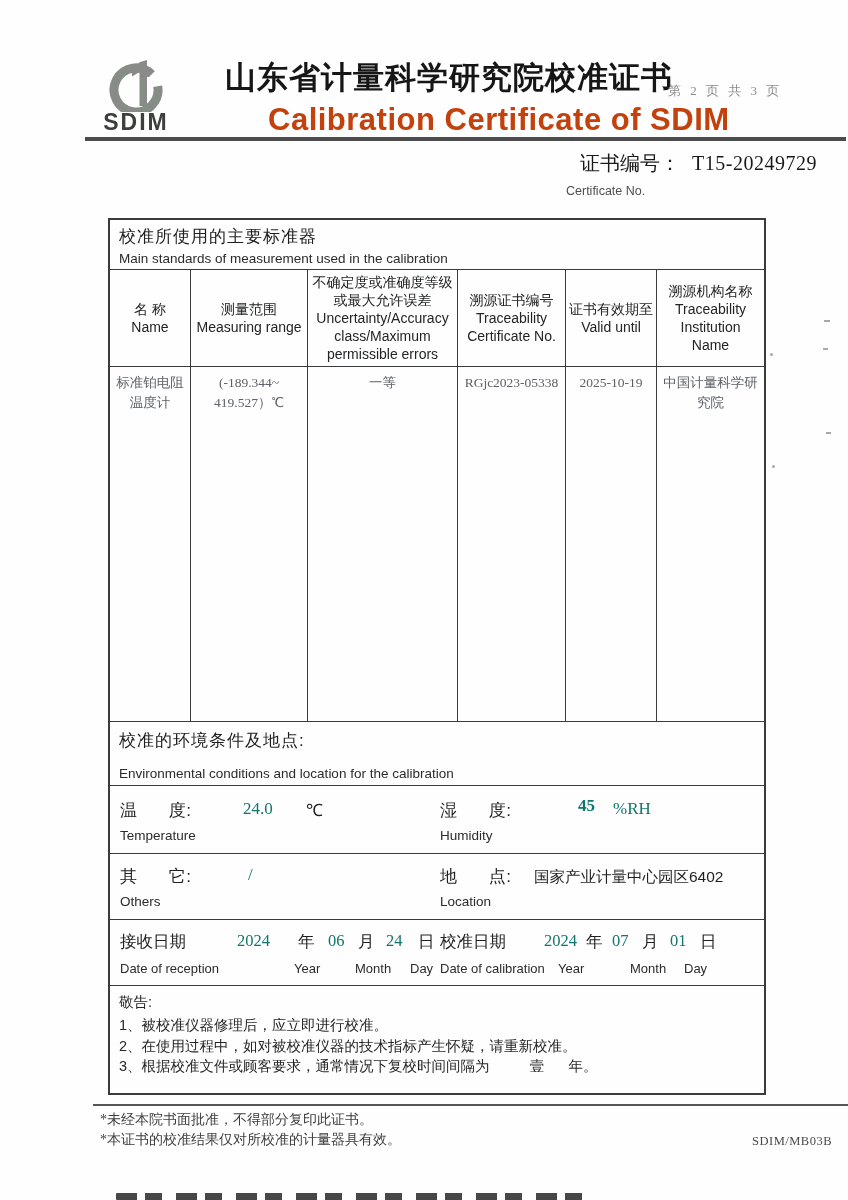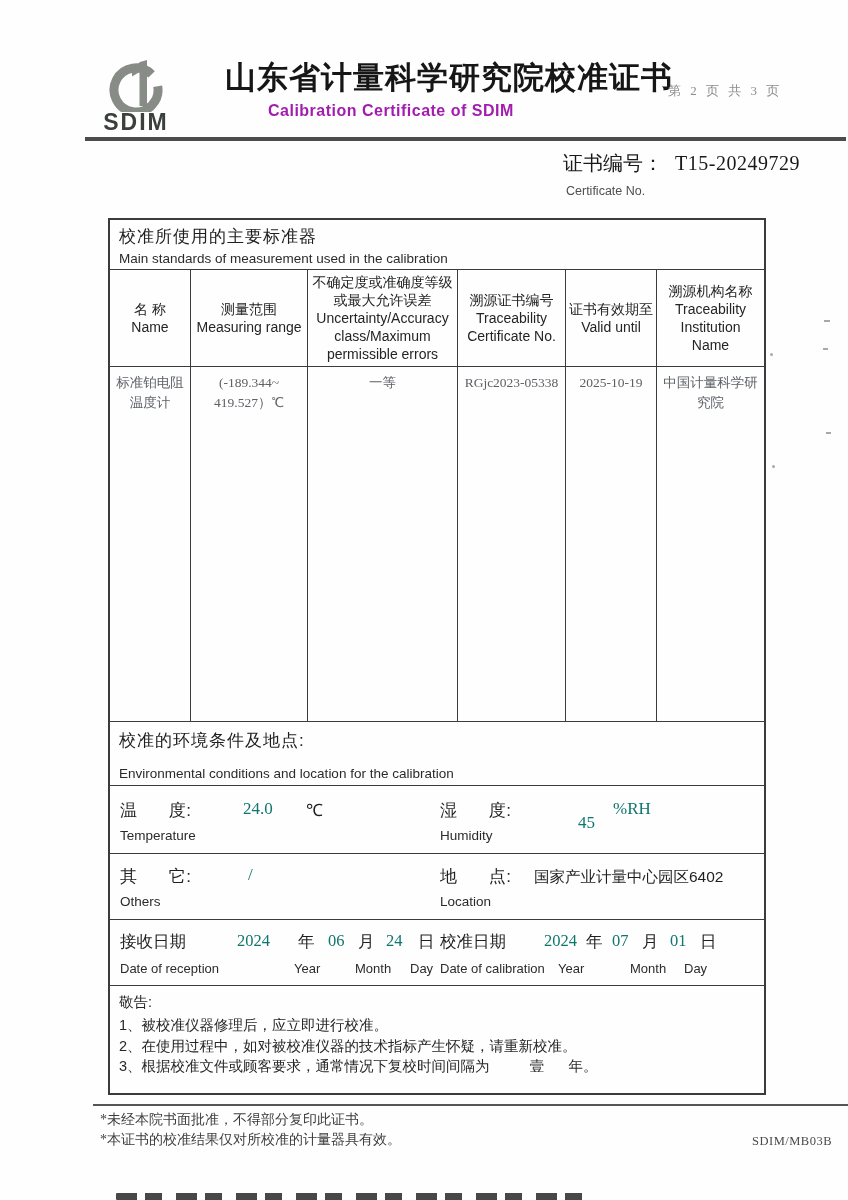--- a/index.html
+++ b/index.html
@@ -18,27 +18,27 @@
     font-family: "Liberation Serif", serif; font-weight: 700;
     font-size: 31px; letter-spacing: 1px; color: #161616; white-space: nowrap;
   }
   .page-info {
     position: absolute; left: 668px; top: 82px;
     font-family: "Liberation Serif", serif; font-size: 13px;
     letter-spacing: 3px; color: #8d8d8d; white-space: nowrap;
   }
   .title-en {
     position: absolute; left: 268px; top: 102px;
-    font-weight: 700; font-size: 16px; letter-spacing: .5px; color: #a21caf;
+    font-weight: 700; font-size: 31px; letter-spacing: .5px; color: #c2410c;
   }
   .double-rule {
     position: absolute; left: 85px; top: 137px; width: 761px; height: 4px;
     border-top: 2px solid #4c4c4c; border-bottom: 2px solid #4c4c4c;
   }
-  .cert-no { position: absolute; left: 563px; top: 150px; font-family: "Liberation Serif", serif; font-size: 20px; color: #191919; white-space: nowrap; }
+  .cert-no { position: absolute; left: 580px; top: 150px; font-family: "Liberation Serif", serif; font-size: 20px; color: #191919; white-space: nowrap; }
   .cert-no .val { margin-left: 12px; letter-spacing: .5px; }
   .cert-no-en { position: absolute; left: 566px; top: 184px; font-size: 12.5px; color: #4f4f4f; }
 
   
   .main-box { position: absolute; left: 108px; top: 218px; width: 658px; height: 877px; border: 2px solid #3a3b3d; background: #fefefe; }
   .sec1-title { height: 50px; padding: 5px 0 0 9px; border-bottom: 1.5px solid #3a3b3d; }
   .sec1-title .cn { font-size: 17px; letter-spacing: 1px; color: #1e1e1e; }
   .sec1-title .en { font-size: 13.5px; color: #2b2b2b; margin-top: 3px; }
 
   .std-grid { display: grid; grid-template-columns: 81px 117px 150px 108px 91px 1fr; }
@@ -142,21 +142,21 @@
       <div class="cn">校准的环境条件及地点:</div>
       <div class="en">Environmental conditions and location for the calibration</div>
     </div>
 
     <div class="env-row r1">
       <span class="lab" style="left:10px;top:13px;">温      度:</span>
       <span class="serifv" style="left:133px;top:13px;">24.0</span>
       <span style="left:196px;top:12px;">℃</span>
       <span class="en-s" style="left:10px;top:42px;">Temperature</span>
       <span class="lab" style="left:330px;top:13px;">湿      度:</span>
-      <span class="serifv" style="left:468px;top:27px;">45</span>
+      <span class="serifv" style="left:468px;top:10px;font-weight:bold;">45</span>
       <span class="serifv" style="left:503px;top:13px;">%RH</span>
       <span class="en-s" style="left:330px;top:42px;">Humidity</span>
     </div>
 
     <div class="env-row r2">
       <span class="lab" style="left:10px;top:11px;">其      它:</span>
       <span class="serifv" style="left:138px;top:11px;">/</span>
       <span class="en-s" style="left:10px;top:40px;">Others</span>
       <span class="lab" style="left:330px;top:11px;">地      点:</span>
       <span style="left:424px;top:13px;font-size:15.5px;">国家产业计量中心园区6402</span>

